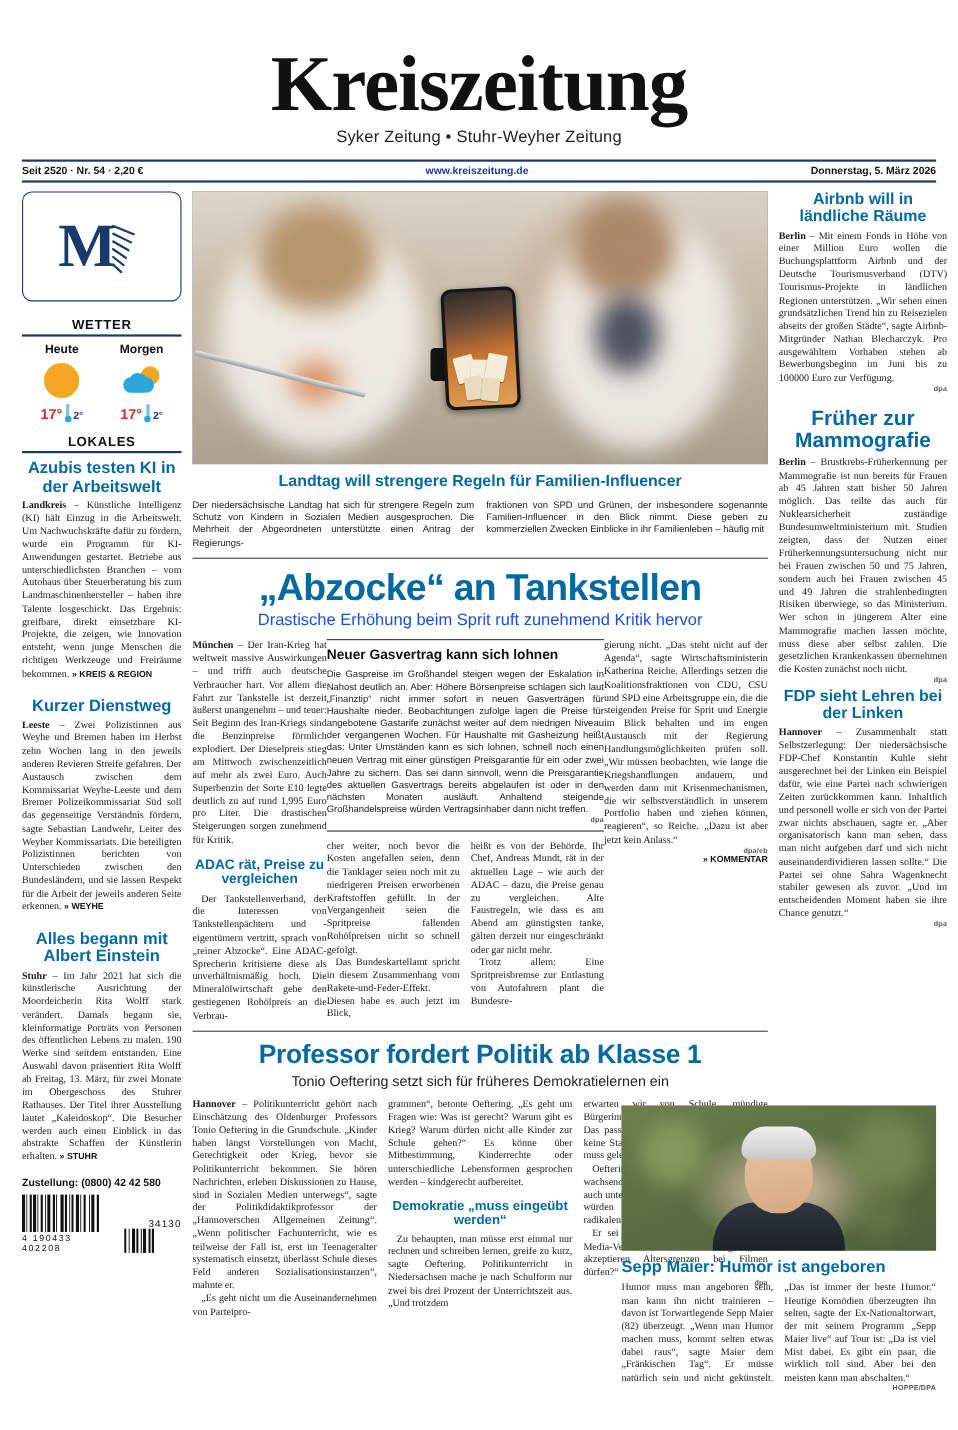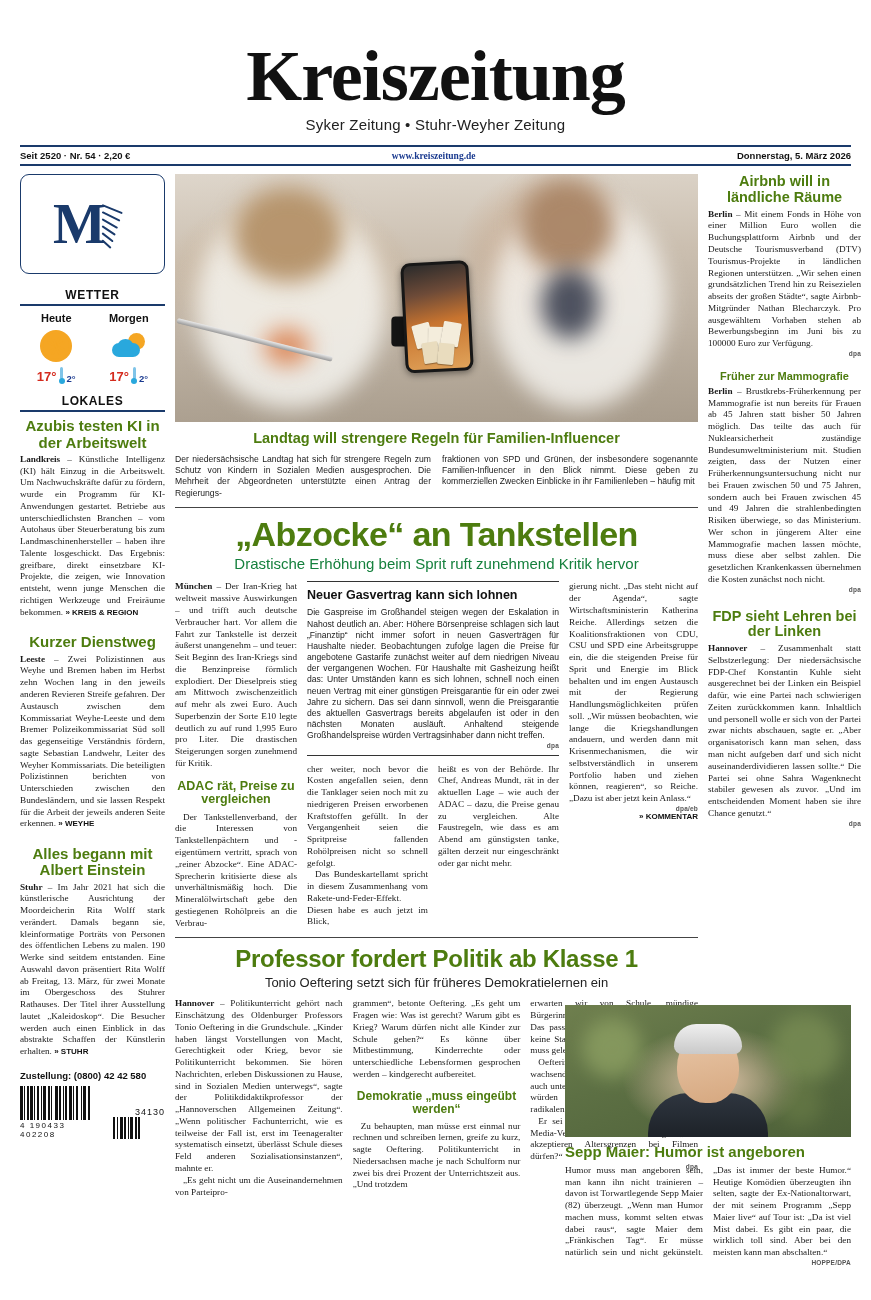--- a/index.html
+++ b/index.html
@@ -24,33 +24,33 @@
     font-size: 15px; font-weight: 400; color: #222;
     margin-top: 6px; letter-spacing: 0.2px;
   }
   .masthead-rule-top { border-top: 2px solid #1a3a6b; margin-top: 12px; }
   .infobar {
     display: flex; justify-content: space-between; align-items: center;
     font-family: "Liberation Sans", sans-serif;
     font-size: 9.5px; font-weight: 700; color: #111;
     padding: 3px 0 3px 0;
   }
-  .infobar .url { color: #1a3a8f; font-family: Liberation Serif, serif; }
+  .infobar .url { color: #1a3a8f; }
   .masthead-rule-bot { border-top: 2.5px solid #1a3a6b; margin-bottom: 8px; }
 
   
   .grid { display: flex; gap: 10px; }
   .col-left { width: 145px; flex: 0 0 145px; }
   .col-mid  { width: 523px; flex: 0 0 523px; }
   .col-right{ width: 153px; flex: 0 0 153px; }
 
   
   .hl-sans {
     font-family: "Liberation Sans", sans-serif;
-    font-weight: 700; color: #4d7c0f; text-align: center;
+    font-weight: 700; color: #0369a1; text-align: center;
     line-height: 1.08;
   }
   .body-serif {
     font-family: "Liberation Serif", serif;
     font-size: 9.2px; line-height: 1.28; text-align: justify;
     hyphens: auto; color: #1a1a1a;
   }
   .body-sans {
     font-family: "Liberation Sans", sans-serif;
     font-size: 8.6px; line-height: 1.3; text-align: justify;
@@ -392,43 +392,44 @@
       <div class="hl-sans" style="font-size:14.5px;margin:9px 0 7px;">Landtag will strengere Regeln für Familien-Influencer</div>
 
       <div style="display:flex;gap:11px;">
         <div class="body-sans" style="flex:1">Der niedersächsische Landtag hat sich für strengere Regeln zum Schutz von Kindern in Sozialen Medien ausgesprochen. Die Mehrheit der Abgeordneten unterstützte einen Antrag der Regierungs-</div>
         <div class="body-sans" style="flex:1">fraktionen von SPD und Grünen, der insbesondere sogenannte Familien-Influencer in den Blick nimmt. Diese geben zu kommerziellen Zwecken Einblicke in ihr Familienleben – häufig mit</div>
       </div>
 
       <div class="rule-med"></div>
 
       <div class="hl-sans" style="font-size:34px;letter-spacing:-.6px;margin-bottom:3px;">„Abzocke“ an Tankstellen</div>
-      <div style="font-family:'Liberation Sans',sans-serif;font-size:15px;text-align:center;color:#15803d;margin-bottom:9px;">Drastische Erhöhung beim Sprit ruft zunehmend Kritik hervor</div>
-
-      <div style="display:flex;gap:10px;">
+      <div style="font-family:'Liberation Sans',sans-serif;font-size:15px;text-align:center;color:#1d4ed8;margin-bottom:9px;">Drastische Erhöhung beim Sprit ruft zunehmend Kritik hervor</div>
+
+      <div style="display:flex;">
 
         <div style="flex:0 0 122px;">
           <div class="body-serif"><span class="dateline">München</span> <span>– Der Iran-Krieg hat weltweit massive Auswirkungen – und trifft auch deutsche Verbraucher hart. Vor allem die Fahrt zur Tankstelle ist derzeit äußerst unangenehm – und teuer: Seit Beginn des Iran-Kriegs sind die Benzinpreise förmlich explodiert. Der Dieselpreis stieg am Mittwoch zwischenzeitlich auf mehr als zwei Euro. Auch Superbenzin der Sorte E10 legte deutlich zu auf rund 1,995 Euro pro Liter. Die drastischen Steigerungen sorgen zunehmend für Kritik.</span></div>
           <div class="hl-sans" style="font-size:12.5px;margin:10px 0 5px;">ADAC rät, Preise zu vergleichen</div>
           <div class="body-serif" style="text-indent:8px;">Der Tankstellenverband, der die Interessen von Tankstellenpächtern und -eigentümern vertritt, sprach von „reiner Abzocke“. Eine ADAC-Sprecherin kritisierte diese als unverhältnismäßig hoch. Die Mineralölwirtschaft gebe den gestiegenen Rohölpreis an die Verbrau-</div>
         </div>
 
         <div style="flex:0 0 252px;">
           <div class="boxed">
             <div style="font-family:'Liberation Sans',sans-serif;font-weight:700;font-size:12.5px;margin-bottom:5px;">Neuer Gasvertrag kann sich lohnen</div>
             <div class="body-sans">Die Gaspreise im Großhandel steigen wegen der Eskalation in Nahost deutlich an. Aber: Höhere Börsenpreise schlagen sich laut „Finanztip“ nicht immer sofort in neuen Gasverträgen für Haushalte nieder. Beobachtungen zufolge lagen die Preise für angebotene Gastarife zunächst weiter auf dem niedrigen Niveau der vergangenen Wochen. Für Haushalte mit Gasheizung heißt das: Unter Umständen kann es sich lohnen, schnell noch einen neuen Vertrag mit einer günstigen Preisgarantie für ein oder zwei Jahre zu sichern. Das sei dann sinnvoll, wenn die Preisgarantie des aktuellen Gasvertrags bereits abgelaufen ist oder in den nächsten Monaten ausläuft. Anhaltend steigende Großhandelspreise würden Vertragsinhaber dann nicht treffen.</div>
             <div class="credit">dpa</div>
           </div>
           <div style="display:flex;gap:10px;margin-top:8px;">
             <div style="flex:1">
               <div class="body-serif">cher weiter, noch bevor die Kosten angefallen seien, denn die Tanklager seien noch mit zu niedrigeren Preisen erworbenen Kraftstoffen gefüllt. In der Vergangenheit seien die Spritpreise fallenden Rohölpreisen nicht so schnell gefolgt.</div>
               <div class="body-serif" style="text-indent:8px;">Das Bundeskartellamt spricht in diesem Zusammenhang vom Rakete-und-Feder-Effekt. Diesen habe es auch jetzt im Blick,</div>
             </div>
             <div style="flex:1">
               <div class="body-serif">heißt es von der Behörde. Ihr Chef, Andreas Mundt, rät in der aktuellen Lage – wie auch der ADAC – dazu, die Preise genau zu vergleichen. Alte Faustregeln, wie dass es am Abend am günstigsten tanke, gälten derzeit nur eingeschränkt oder gar nicht mehr.</div>
+              <div class="body-serif" style="text-indent:8px;">Trotz allem: Eine Spritpreisbremse zur Entlastung von Autofahrern plant die Bundesre-</div>
             </div>
           </div>
         </div>
 
         <div style="flex:1">
           <div class="body-serif">gierung nicht. „Das steht nicht auf der Agenda“, sagte Wirtschaftsministerin Katherina Reiche. Allerdings setzen die Koalitionsfraktionen von CDU, CSU und SPD eine Arbeitsgruppe ein, die die steigenden Preise für Sprit und Energie im Blick behalten und im engen Austausch mit der Regierung Handlungsmöglichkeiten prüfen soll. „Wir müssen beobachten, wie lange die Kriegshandlungen andauern, und werden dann mit Krisenmechanismen, die wir selbstverständlich in unserem Portfolio haben und ziehen können, reagieren“, so Reiche. „Dazu ist aber jetzt kein Anlass.“</div>
           <div class="credit">dpa/eb</div>
           <div class="ref" style="text-align:right;">» KOMMENTAR</div>
         </div>
       </div>
@@ -459,26 +460,26 @@
 
     <div class="col-right">
 
       <div>
         <div class="hl-sans" style="font-size:14.5px;margin-bottom:3px;">Airbnb will in ländliche Räume</div>
         <div class="body-serif"><span class="dateline">Berlin</span> <span>– Mit einem Fonds in Höhe von einer Million Euro wollen die Buchungsplattform Airbnb und der Deutsche Tourismusverband (DTV) Tourismus-Projekte in ländlichen Regionen unterstützen. „Wir sehen einen grundsätzlichen Trend hin zu Reisezielen abseits der großen Städte“, sagte Airbnb-Mitgründer Nathan Blecharczyk. Pro ausgewähltem Vorhaben stehen ab Bewerbungsbeginn im Juni bis zu 100000 Euro zur Verfügung.</span></div>
         <div class="credit">dpa</div>
       </div>
 
       <div style="margin-top:14px;">
-        <div class="hl-sans" style="font-size:11px;margin-bottom:3px;">Früher zur Mammografie</div>
+        <div class="hl-sans" style="font-size:19px;margin-bottom:3px;">Früher zur Mammografie</div>
         <div class="body-serif"><span class="dateline">Berlin</span> <span>– Brustkrebs-Früherkennung per Mammografie ist nun bereits für Frauen ab 45 Jahren statt bisher 50 Jahren möglich. Das teilte das auch für Nuklearsicherheit zuständige Bundesumweltministerium mit. Studien zeigten, dass der Nutzen einer Früherkennungsuntersuchung nicht nur bei Frauen zwischen 50 und 75 Jahren, sondern auch bei Frauen zwischen 45 und 49 Jahren die strahlenbedingten Risiken überwiege, so das Ministerium. Wer schon in jüngerem Alter eine Mammografie machen lassen möchte, muss diese aber selbst zahlen. Die gesetzlichen Krankenkassen übernehmen die Kosten zunächst noch nicht.</span></div>
         <div class="credit">dpa</div>
       </div>
 
-      <div style="margin-top:16px;">
+      <div style="margin-top:4px;">
         <div class="hl-sans" style="font-size:14.5px;margin-bottom:3px;">FDP sieht Lehren bei der Linken</div>
         <div class="body-serif"><span class="dateline">Hannover</span> <span>– Zusammenhalt statt Selbstzerlegung: Der niedersächsische FDP-Chef Konstantin Kuhle sieht ausgerechnet bei der Linken ein Beispiel dafür, wie eine Partei nach schwierigen Zeiten zurückkommen kann. Inhaltlich und personell wolle er sich von der Partei zwar nichts abschauen, sagte er. „Aber organisatorisch kann man sehen, dass man nicht aufgeben darf und sich nicht auseinanderdividieren lassen sollte.“ Die Partei sei ohne Sahra Wagenknecht stabiler gewesen als zuvor. „Und im entscheidenden Moment haben sie ihre Chance genutzt.“</span></div>
         <div class="credit">dpa</div>
       </div>
     </div>
   </div>
 
   <div style="position:absolute;right:20px;bottom:34px;width:286px;">
     <div class="photo photo-sepp">
       <div class="sepp-bg"></div>

